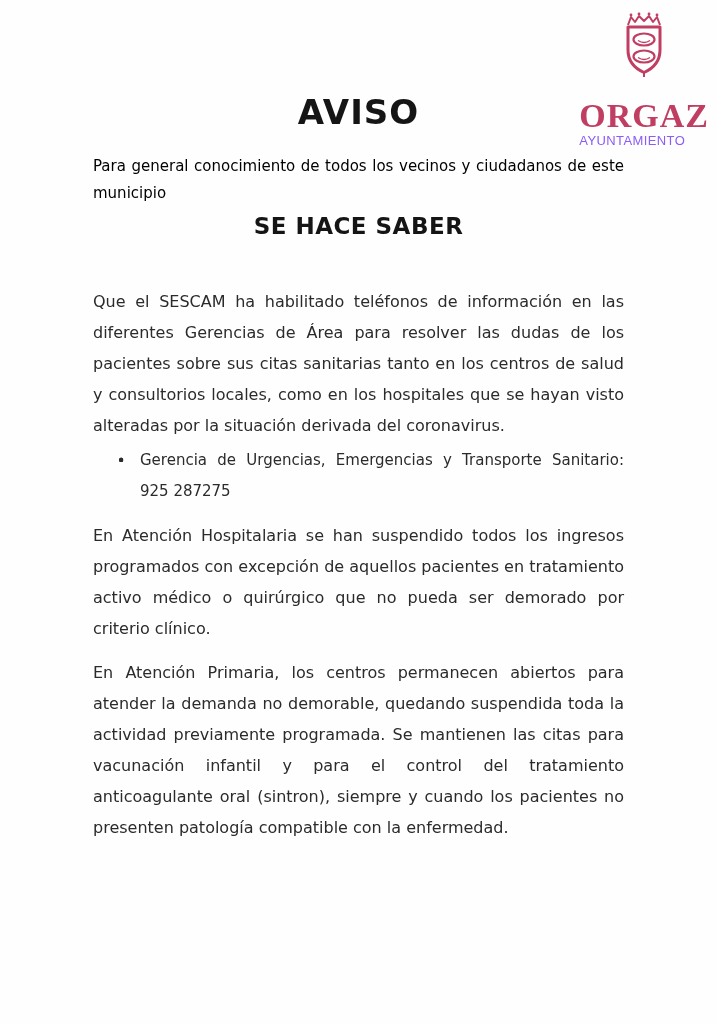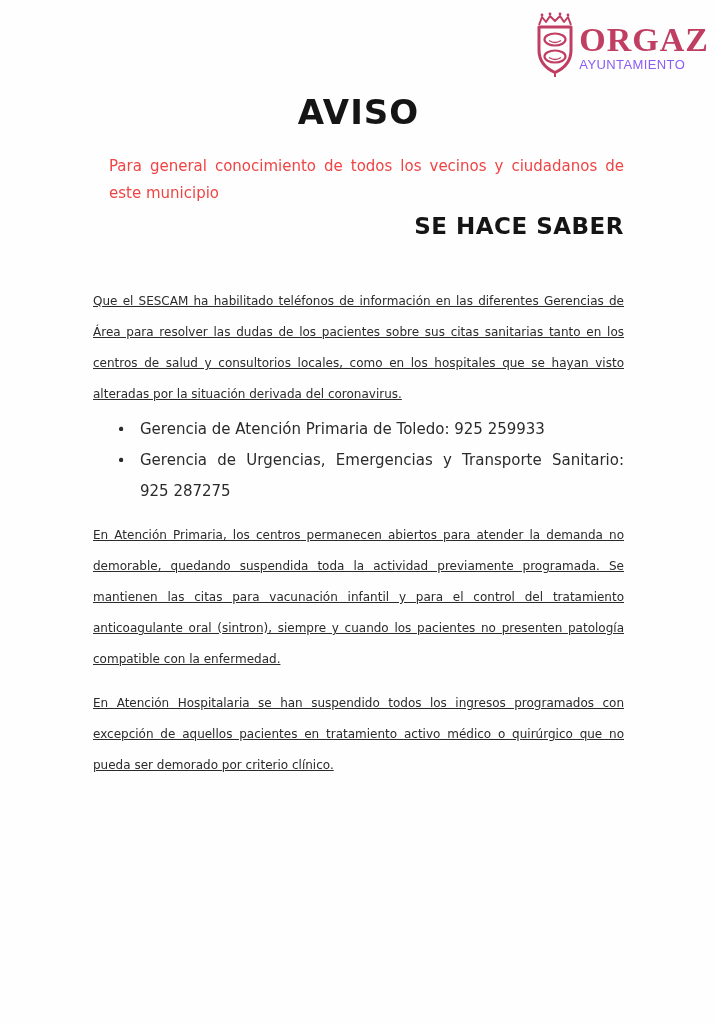--- a/index.html
+++ b/index.html
@@ -17,21 +17,22 @@
   .content {
     padding: 0 93px;
   }
   
   .logo {
     position: absolute;
     top: 12px;
     right: 8px;
     display: flex;
     align-items: center;
-    gap: 0;
+    gap: 17px;
+    flex-direction: column;
   }
   .logo-text { display: flex; flex-direction: column; }
   .logo-name {
     font-family: "Liberation Serif", "DejaVu Serif", serif;
     font-weight: 700;
     font-size: 34px;
     line-height: 34px;
     letter-spacing: 1px;
     color: #c13e63;
   }
@@ -48,43 +49,42 @@
     margin: 0;
     padding-top: 92px;
     text-align: center;
     font-size: 34px;
     line-height: 40px;
     font-weight: 700;
     color: #151515;
     letter-spacing: 1px;
   }
   p.intro {
-    margin: 21px 0 0 16px;
+    margin: 21px 0 0 0;
     font-size: 15px;
     line-height: 27px;
     text-align: justify;
-    color: #ef4444;
+    color: #000000;
   }
   h2.subtitle {
     margin: 4px 0 0 0;
-    text-align: right;
+    text-align: center;
     font-size: 23px;
     line-height: 30px;
     font-weight: 700;
     color: #151515;
     letter-spacing: 0.5px;
   }
   
   p.body {
     margin: 0;
-    font-size: 12px;
+    font-size: 16px;
     line-height: 31px;
     text-align: justify;
     color: #2b2b2b;
-    text-decoration: underline;
   }
   p.para-first { margin-top: 45px; }
   p.para-mid   { margin-top: 13px; }
   p.para-last  { margin-top: 13px; }
   
   ul.phones {
     list-style: none;
     margin: 4px 0 0 0;
     padding: 0;
   }
@@ -141,29 +141,28 @@
 
     <p class="body para-first">Que el SESCAM ha habilitado teléfonos de información en las diferentes Gerencias de Área para resolver las dudas de los pacientes sobre sus citas sanitarias tanto en los centros de salud y consultorios locales, como en los hospitales que se hayan visto alteradas por la situación derivada del coronavirus.</p>
 
 
     <ul class="phones">
       <li>
         <span class="dot">•</span>
       </li>
       <li>
         <span class="dot">•</span>
-        <span>Gerencia de Atención Primaria de Toledo: 925 259933</span>
       </li>
       <li>
         <span class="dot">•</span>
       </li>
       <li>
         <span class="dot">•</span>
         <span>Gerencia de Urgencias, Emergencias y Transporte Sanitario: 925 287275</span>
       </li>
     </ul>
 
+    <p class="body para-last">En Atención Hospitalaria se han suspendido todos los ingresos programados con excepción de aquellos pacientes en tratamiento activo médico o quirúrgico que no pueda ser demorado por criterio clínico.</p>
+
     <p class="body para-mid">En Atención Primaria, los centros permanecen abiertos para atender la demanda no demorable, quedando suspendida toda la actividad previamente programada. Se mantienen las citas para vacunación infantil y para el control del tratamiento anticoagulante oral (sintron), siempre y cuando los pacientes no presenten patología compatible con la enfermedad.</p>
-
-    <p class="body para-last">En Atención Hospitalaria se han suspendido todos los ingresos programados con excepción de aquellos pacientes en tratamiento activo médico o quirúrgico que no pueda ser demorado por criterio clínico.</p>
 
   </div>
 </div>
 
 </body></html>

